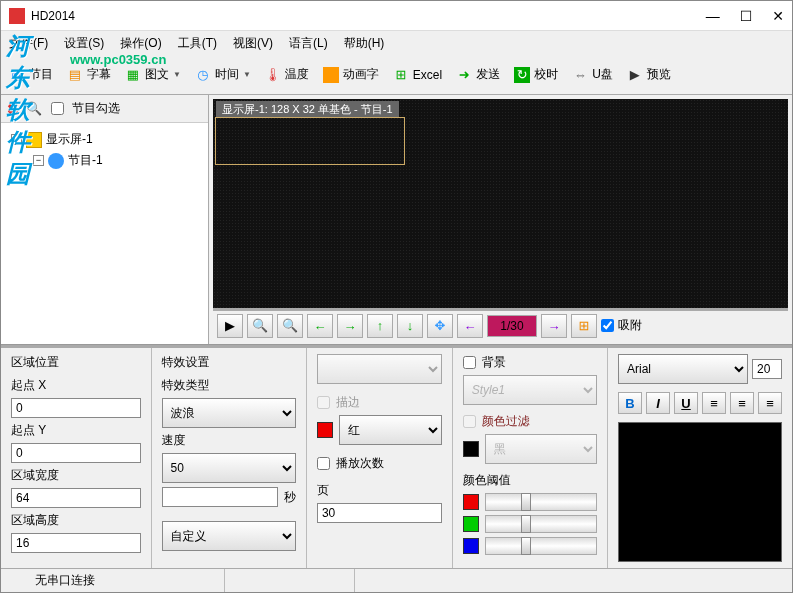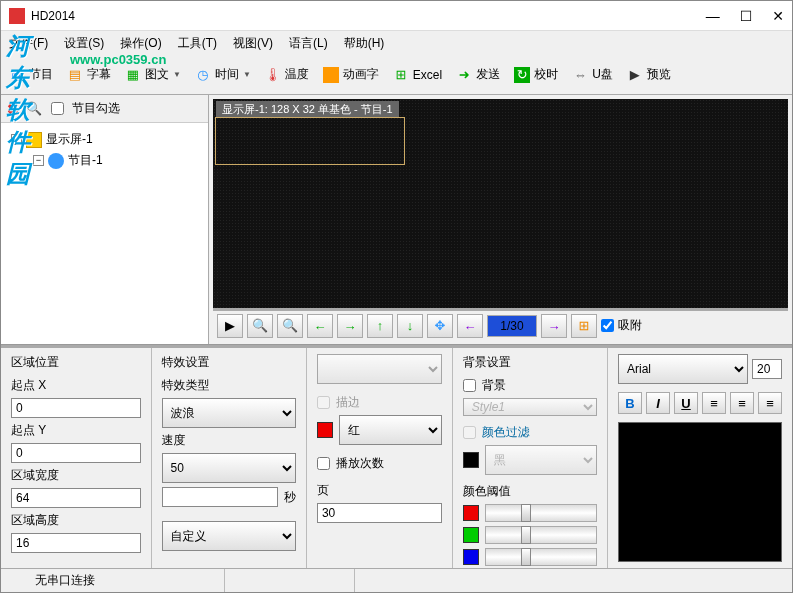--- a/index.html
+++ b/index.html
@@ -32,21 +32,21 @@
 .nico { width: 16px; height: 16px; display: inline-block; }
 .nico.yellow { background: #fc0; border: 1px solid #c90; }
 .nico.blue { background: #39f; border-radius: 50%; }
 .nico.orange { background: #f90; border: 1px solid #c60; }
 .previewpanel { flex: 1; display: flex; flex-direction: column; background: #f0f0f0; padding: 4px; }
 .ledscreen { background: #111; flex: 1; position: relative; background-image: radial-gradient(circle, #222 0.5px, transparent 0.5px); background-size: 3px 3px; }
 .ledlabel { position: absolute; left: 3px; top: 2px; background: #666; color: #fff; padding: 1px 6px; font-size: 11px; }
 .ledregion { position: absolute; left: 2px; top: 18px; width: 190px; height: 48px; border: 1px solid #ca6; }
 .navbar { height: 32px; display: flex; align-items: center; gap: 4px; padding: 4px; background: #f0f0f0; border-top: 3px solid #aaa; }
 .navbtn { width: 26px; height: 24px; border: 1px solid #aaa; background: linear-gradient(#fff,#ddd); display: flex; align-items: center; justify-content: center; cursor: pointer; font-size: 13px; }
-.navpage { width: 50px; height: 22px; border: 1px solid #aaa; text-align: center; background: #1d4ed8; }
+.navpage { width: 50px; height: 22px; border: 1px solid #aaa; text-align: center; background: #be185d; }
 .proppanel { flex: 1; display: flex; background: #f0f0f0; border-top: 3px solid #aaa; min-height: 0; }
 .propcol { padding: 6px 10px; border-right: 1px solid #bbb; display: flex; flex-direction: column; gap: 4px; }
 .propcol.c1 { width: 155px; }
 .propcol.c2 { width: 160px; }
 .propcol.c3 { width: 150px; }
 .propcol.c4 { width: 160px; }
 .propcol.c5 { flex: 1; border-right: none; }
 .proptitle { font-size: 12px; margin-bottom: 2px; }
 .proprow { display: flex; align-items: center; gap: 6px; }
 .proplabel { font-size: 12px; }
@@ -220,29 +220,28 @@
         <select class="propselect" style="flex:1"><option>红</option></select>
       </div>
     <div class="proprow" style="margin-top:6px">
         <input type="checkbox" class="chk" style="">
         <span>播放次数</span>
       </div>
     <div class="proplabel" style="margin-top:6px">页</div>
     <input class="propinput" value="30" style="">
   </div>
   <div class="propcol c4">
-    <div class="proptitle">背景设置</div>
     <div class="proprow">
         <input type="checkbox" class="chk" style="">
         <span>背景</span>
       </div>
     <select class="propselect" disabled="" style="color:#999;font-style:italic"><option>Style1</option></select>
     <div class="proprow" style="margin-top:4px">
         <input type="checkbox" class="chk" disabled="" style="">
-        <span style="color:#0369a1">颜色过滤</span>
+        <span style="color:#7f1d1d">颜色过滤</span>
       </div>
     <div class="proprow">
         <span class="colorbox" style="background:#000"></span>
         <select class="propselect" style="flex:1;color:#999" disabled=""><option>黑</option></select>
       </div>
     <div class="proplabel" style="margin-top:4px">颜色阈值</div>
     <div class="proprow">
         <span class="colorbox" style="background:#e00"></span>
         <div class="slider">
           <div class="thumb"></div>

